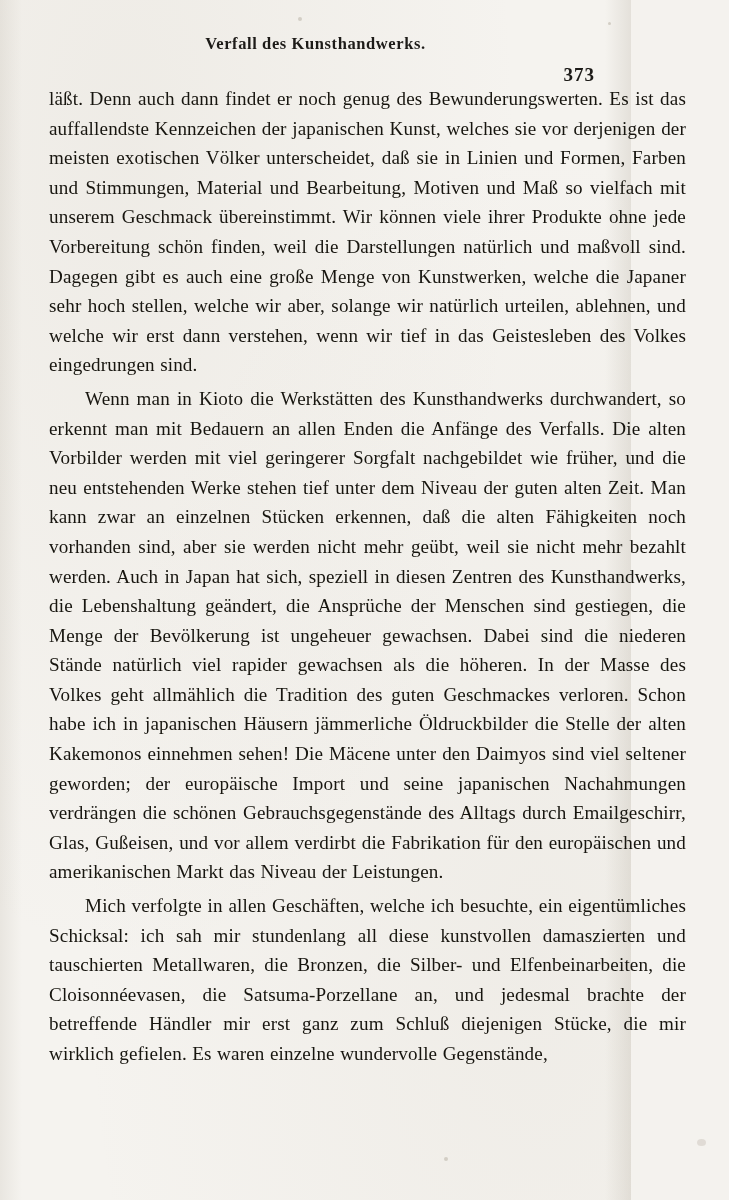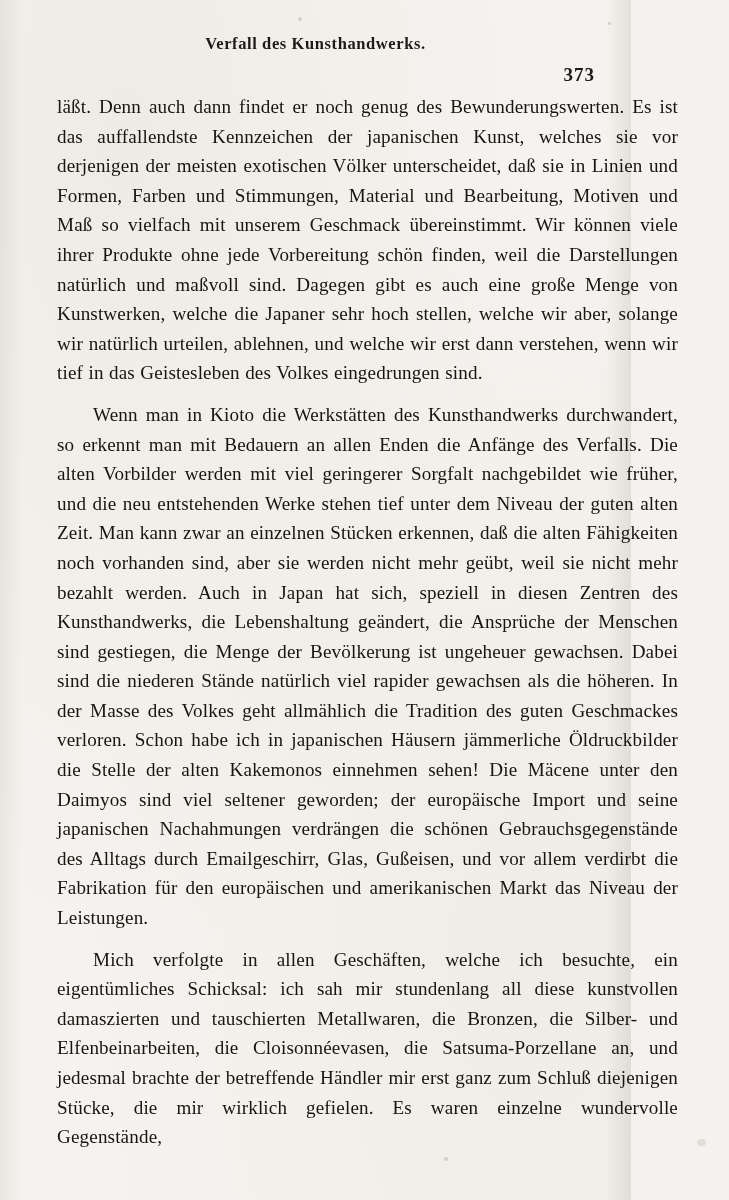--- a/index.html
+++ b/index.html
@@ -58,21 +58,21 @@
     width: 645px;
     font-size: 19.1px;
     line-height: 29.6px;
     text-align: justify;
     text-justify: inter-word;
     color: #17150f;
     letter-spacing: 0.15px;
     word-spacing: 0.5px;
   }
   .body-text p {
-    margin: 12px;
+    margin: 4px;
   }
   .body-text p.indent {
     text-indent: 36px;
   }
   
   .speck {
     position: absolute;
     background: #b9b3a6;
     border-radius: 50%;
     opacity: 0.55;

